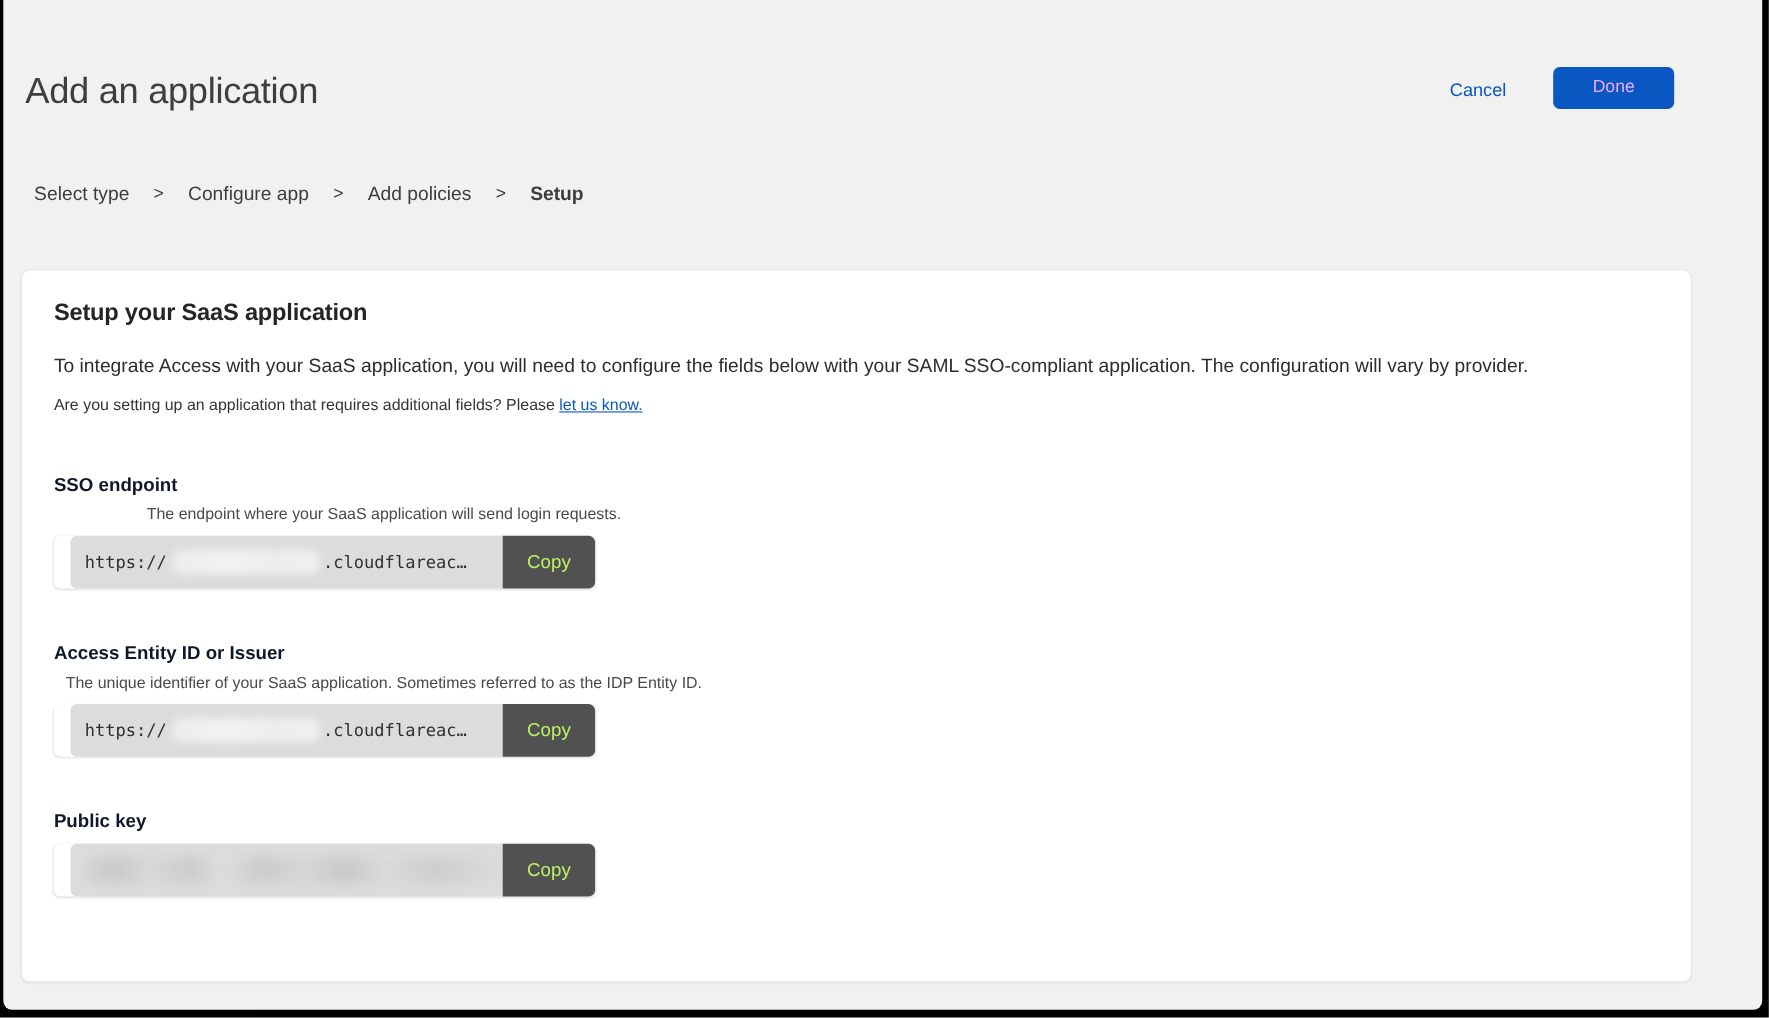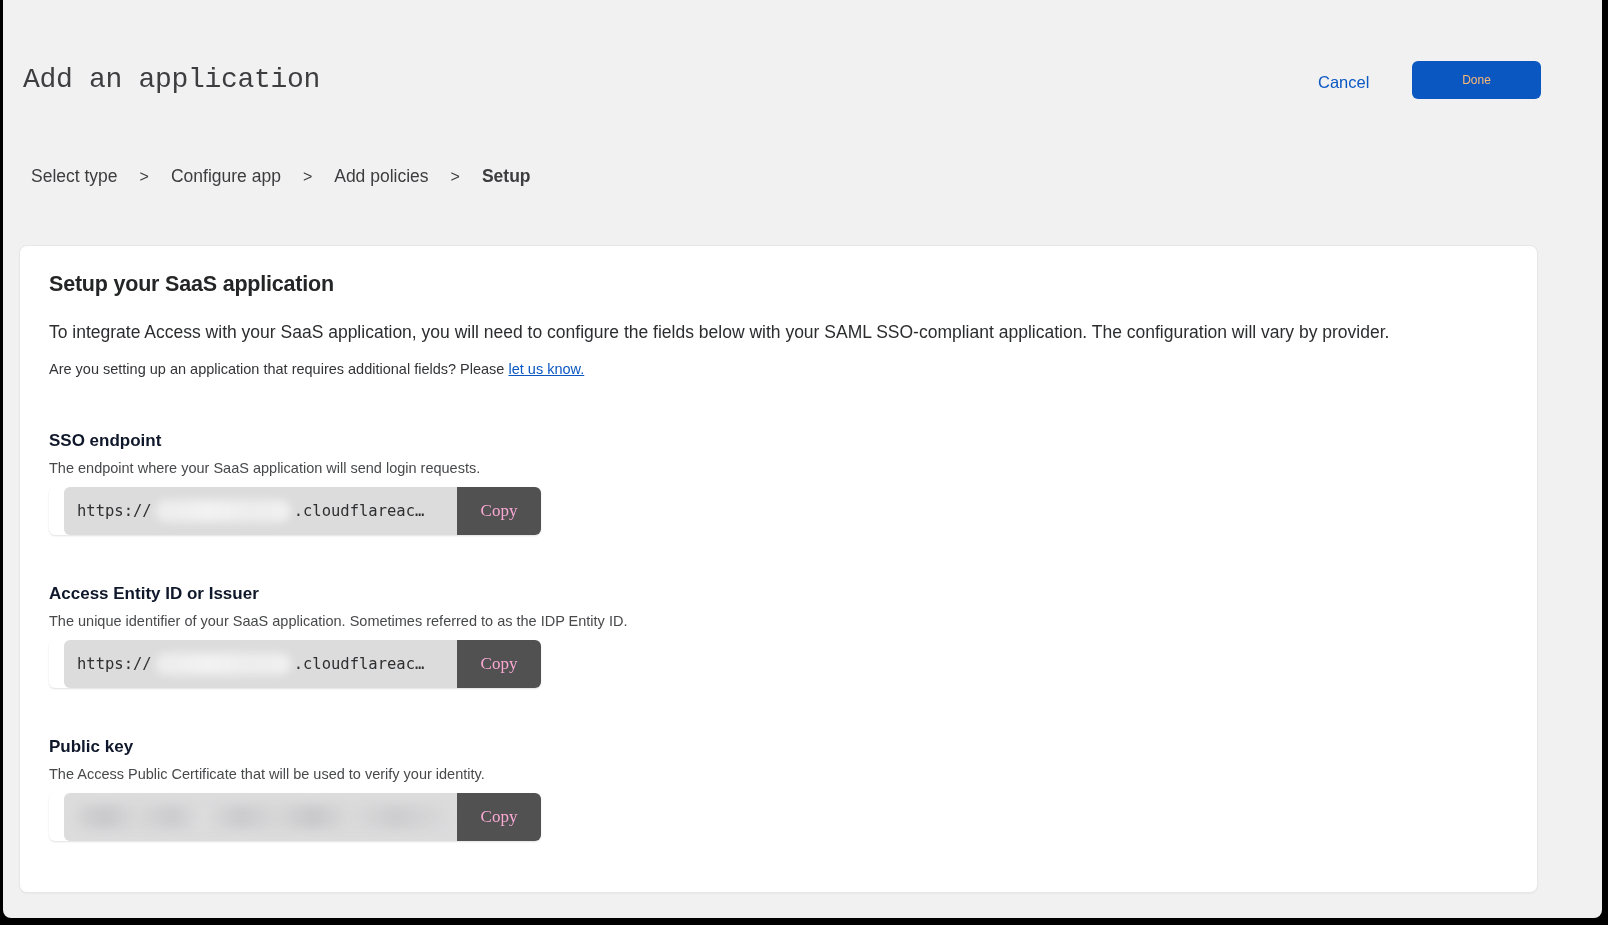--- a/index.html
+++ b/index.html
@@ -12,34 +12,33 @@
   }
   .screen {
     position:absolute; left:3px; top:0; width:1599px; height:918px;
     background:#f1f1f2;
     border-radius:0 0 8px 8px;
     overflow:hidden;
   }
   
   .page-title {
     position:absolute; left:20px; top:64px;
-    font-size:28px; font-weight:400; color:#3e3e40;
+    font-size:33px; font-weight:400; color:#3e3e40;
     letter-spacing:-0.3px;
-    font-family:Liberation Mono, monospace;
   }
   .cancel-link {
     position:absolute; left:1315px; top:73px;
     font-size:16.5px; color:#0b57c2; cursor:pointer;
   }
   .done-btn {
     position:absolute; left:1409px; top:61px;
-    width:129px; height:38px;
-    background:#0b57c2; color:#fdba74;
+    width:110px; height:38px;
+    background:#0b57c2; color:#f0abfc;
     border:none; border-radius:6px;
-    font-size:12px; font-family:"Liberation Sans", sans-serif;
+    font-size:16px; font-family:"Liberation Sans", sans-serif;
     cursor:pointer;
     display:flex; align-items:center; justify-content:center;
   }
   
   .breadcrumb {
     position:absolute; left:28px; top:166px;
     display:flex; align-items:center; gap:22px;
     font-size:17.5px; color:#3d3d3f;
   }
   .breadcrumb .step { cursor:pointer; }
@@ -75,44 +74,44 @@
   
   .field { position:absolute; left:29px; width:600px; }
   .field-0 { top:184px; }
   .field-1 { top:337px; }
   .field-2 { top:490px; }
   .field-label {
     font-size:17px; font-weight:700; color:#0f172a; line-height:21px;
   }
   .field-desc {
     margin-top:9px;
-    font-size:14.5px; color:#48494b; line-height:17px;
+    font-size:14.5px; color:#48494b; line-height:17px;text-align:center;
   }
   .input-group {
     margin-top:10px;
     display:flex; width:492px; height:48px;
     box-shadow:0 1px 2px rgba(0,0,0,0.12);
     border-radius:6px;
     padding-left:15px;
   }
   .input-value {
     flex:1; min-width:0;
     background:#dcdcdd;
     border-radius:6px 0 0 6px;
     display:flex; align-items:center;
     padding:0 10px 0 13px;
     font-family:"DejaVu Sans Mono", monospace;
     font-size:15.5px; color:#2e2f31;
     white-space:nowrap; overflow:hidden;
   }
   .copy-btn {
     width:84px; flex:none;
-    background:#515151; color:#f9a8d4;
+    background:#515151; color:#bef264;
     border:none; border-radius:0 6px 6px 0;
-    font-size:17px; font-family:Liberation Serif, serif;
+    font-size:17px; font-family:Liberation Sans, sans-serif;
     cursor:pointer;
     display:flex; align-items:center; justify-content:center;
   }
   
   .blur-partial {
     display:inline-block;
     width:136px; height:22px; flex:none;
     margin:0 3px;
     background:linear-gradient(90deg,#ececec,#f2f2f2 40%,#ededed 70%,#f0f0f0);
     border-radius:11px;
@@ -177,21 +176,20 @@
             <span>https://</span>
             <span class="blur-partial"></span>
             <span>.cloudflareac…</span>
           </div>
         <button class="copy-btn">Copy</button>
       </div>
     </div>
 
     <div class="field field-2">
       <div class="field-label">Public key</div>
-      <div class="field-desc">The Access Public Certificate that will be used to verify your identity.</div>
       <div class="input-group">
         <div class="input-value">
           <div class="blur-full"></div>
         </div>
         <button class="copy-btn">Copy</button>
       </div>
     </div>
 
   </section>
 </div>

